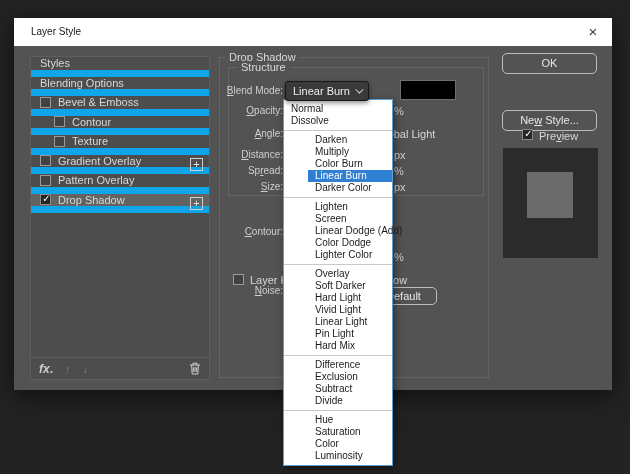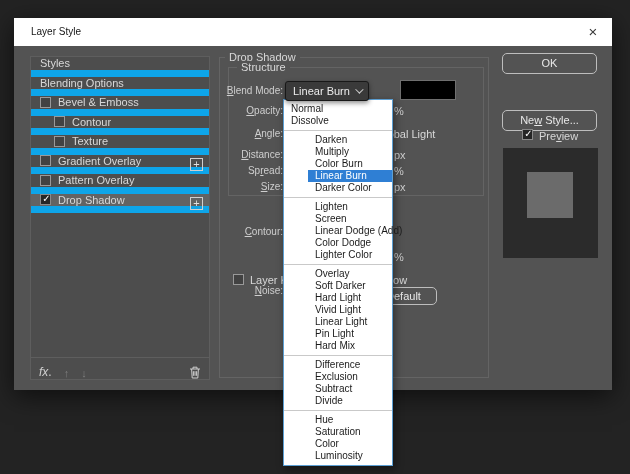--- a/index.html
+++ b/index.html
@@ -15,21 +15,21 @@
   
   .sidebar { position:absolute; left:16px; top:38px; width:180px; height:324px; background:#4d4d4d; border:1px solid #5e5e5e; }
   .side-row { position:relative; height:19.5px; border-bottom:7px solid #0ea5e9; display:flex; align-items:center; padding-left:9px; cursor:pointer; }
   .side-row.selected { background:#636363; }
   .side-row.indent { padding-left:23px; }
   .side-label { font-size:11px; color:#d8d8d8; white-space:nowrap; }
   .cbx { width:11px; height:11px; border:1px solid #999; background:#424242; margin-right:7px; flex:0 0 auto; position:relative; }
   .cbx.checked { background:#262626; border-color:#8a8a8a; }
   .cbx.checked::after { content:"✓"; position:absolute; left:0; top:-2px; width:11px; text-align:center; font-size:10px; color:#fff; }
   .plus-btn { position:absolute; right:6px; top:3px; width:13px; height:13px; border:1px solid #cfcfcf; color:#e2e2e2; font-size:11px; line-height:11px; text-align:center; cursor:pointer; }
-  .side-footer { position:absolute; left:0; bottom:0; width:178px; height:22px; border-top:1px solid #5e5e5e; display:flex; align-items:flex-end; padding:0 8px; gap:12px; }
+  .side-footer { position:absolute; left:0; bottom:0; width:178px; height:22px; border-top:1px solid #5e5e5e; display:flex; align-items:center; padding:0 8px; gap:12px;font-weight:bold; }
   .fx-ic { font-style:italic; font-size:12px; color:#cfcfcf; cursor:pointer; }
   .fx-ic::after { content:"."; font-style:normal; }
   .arrow-ic { font-size:11px; color:#7e7e7e; cursor:pointer; }
   .trash-ic { margin-left:auto; cursor:pointer; display:flex; align-items:center; }
 
   
   .gbox { position:absolute; border:1px solid #646464; }
   .gbox > .glabel { position:absolute; top:-7px; background:#535353; padding:0 4px; font-size:11px; color:#d8d8d8; white-space:nowrap; }
 
   .flabel { position:absolute; font-size:10px; color:#cfcfcf; text-align:right; white-space:nowrap; }

